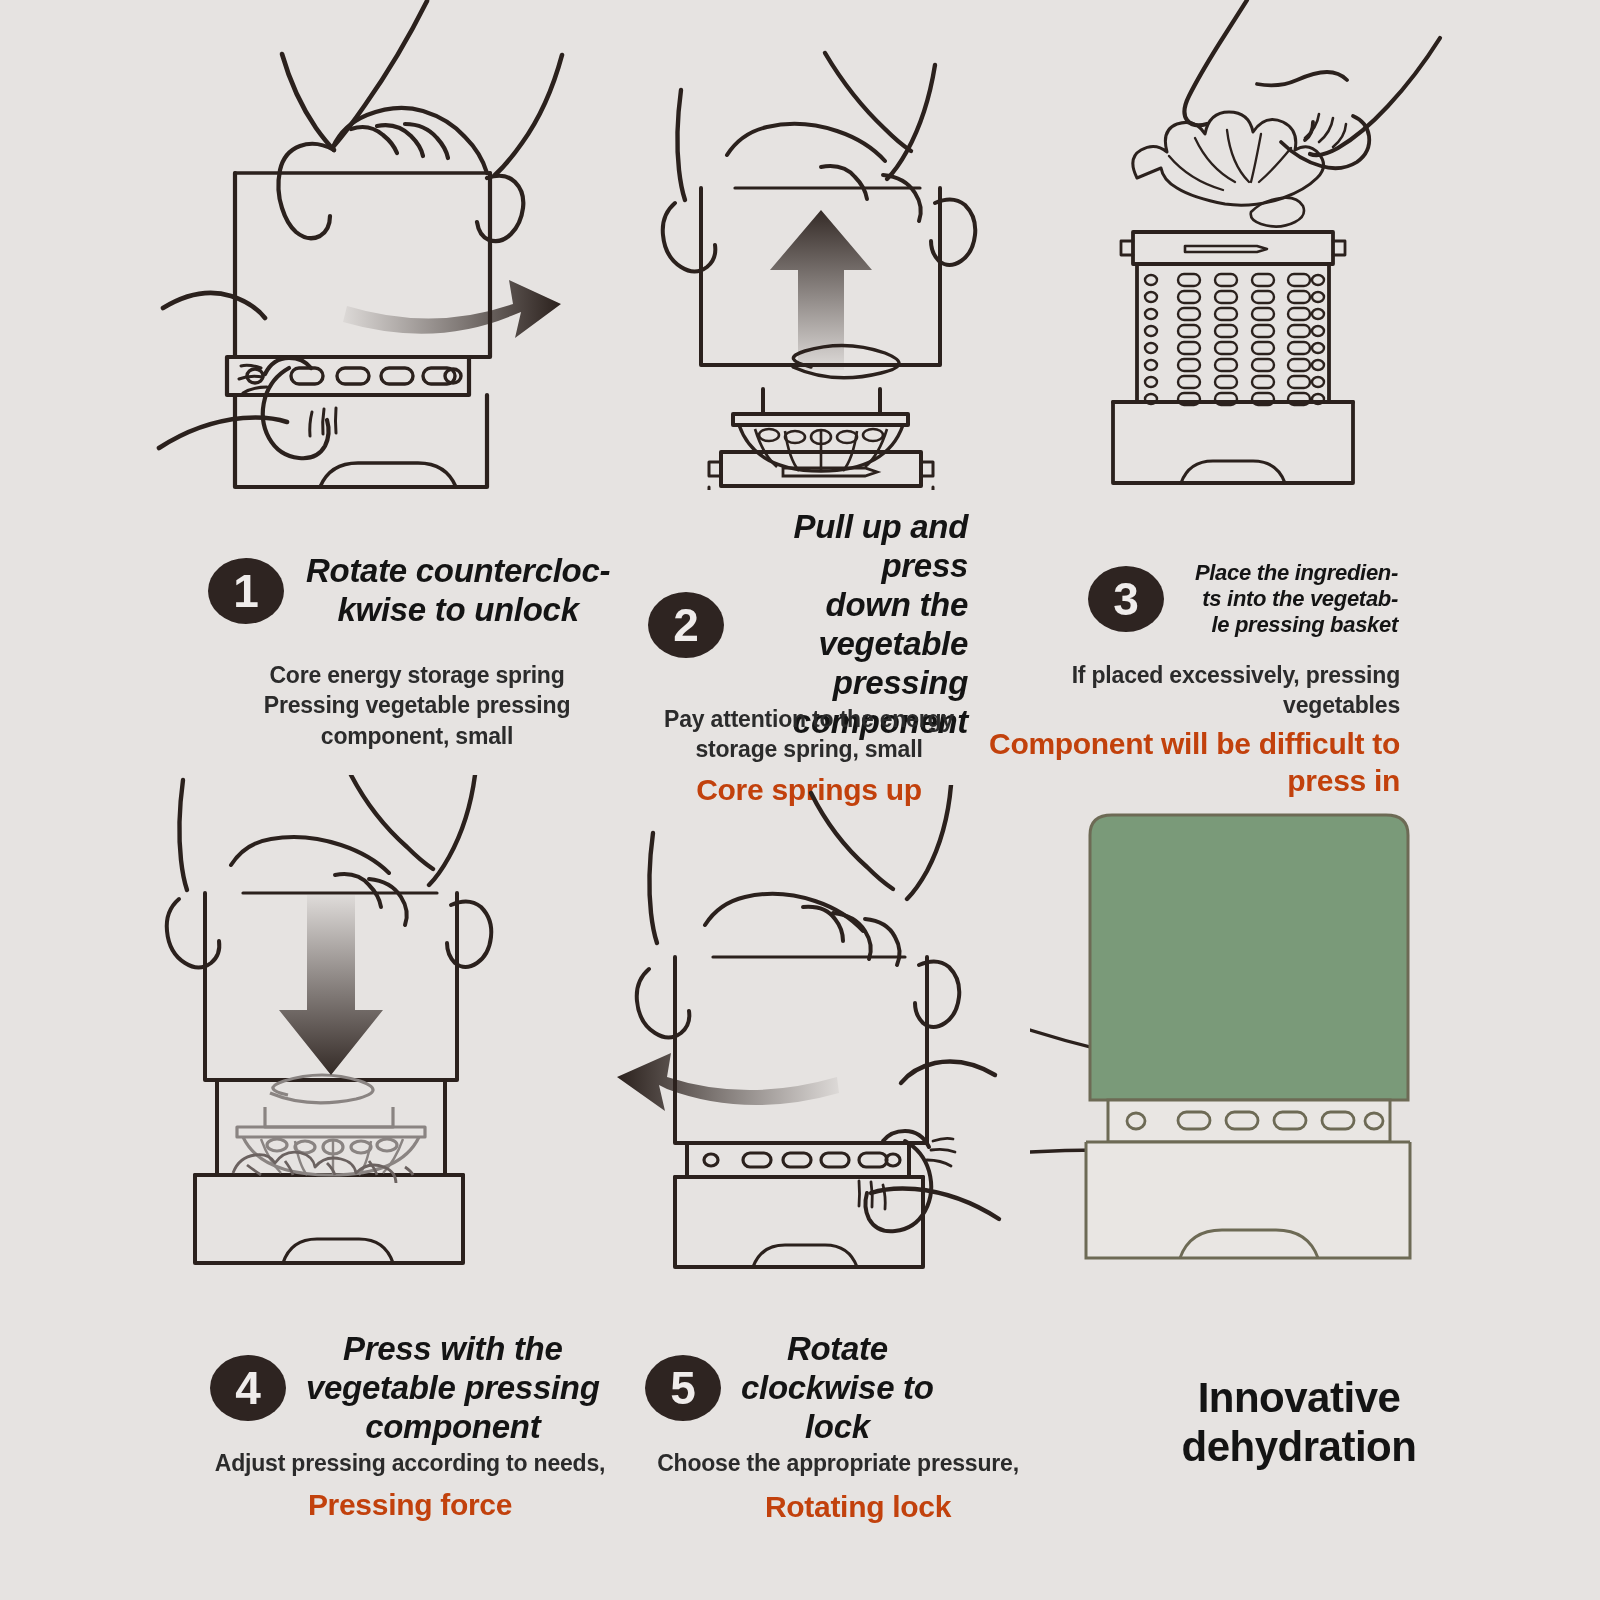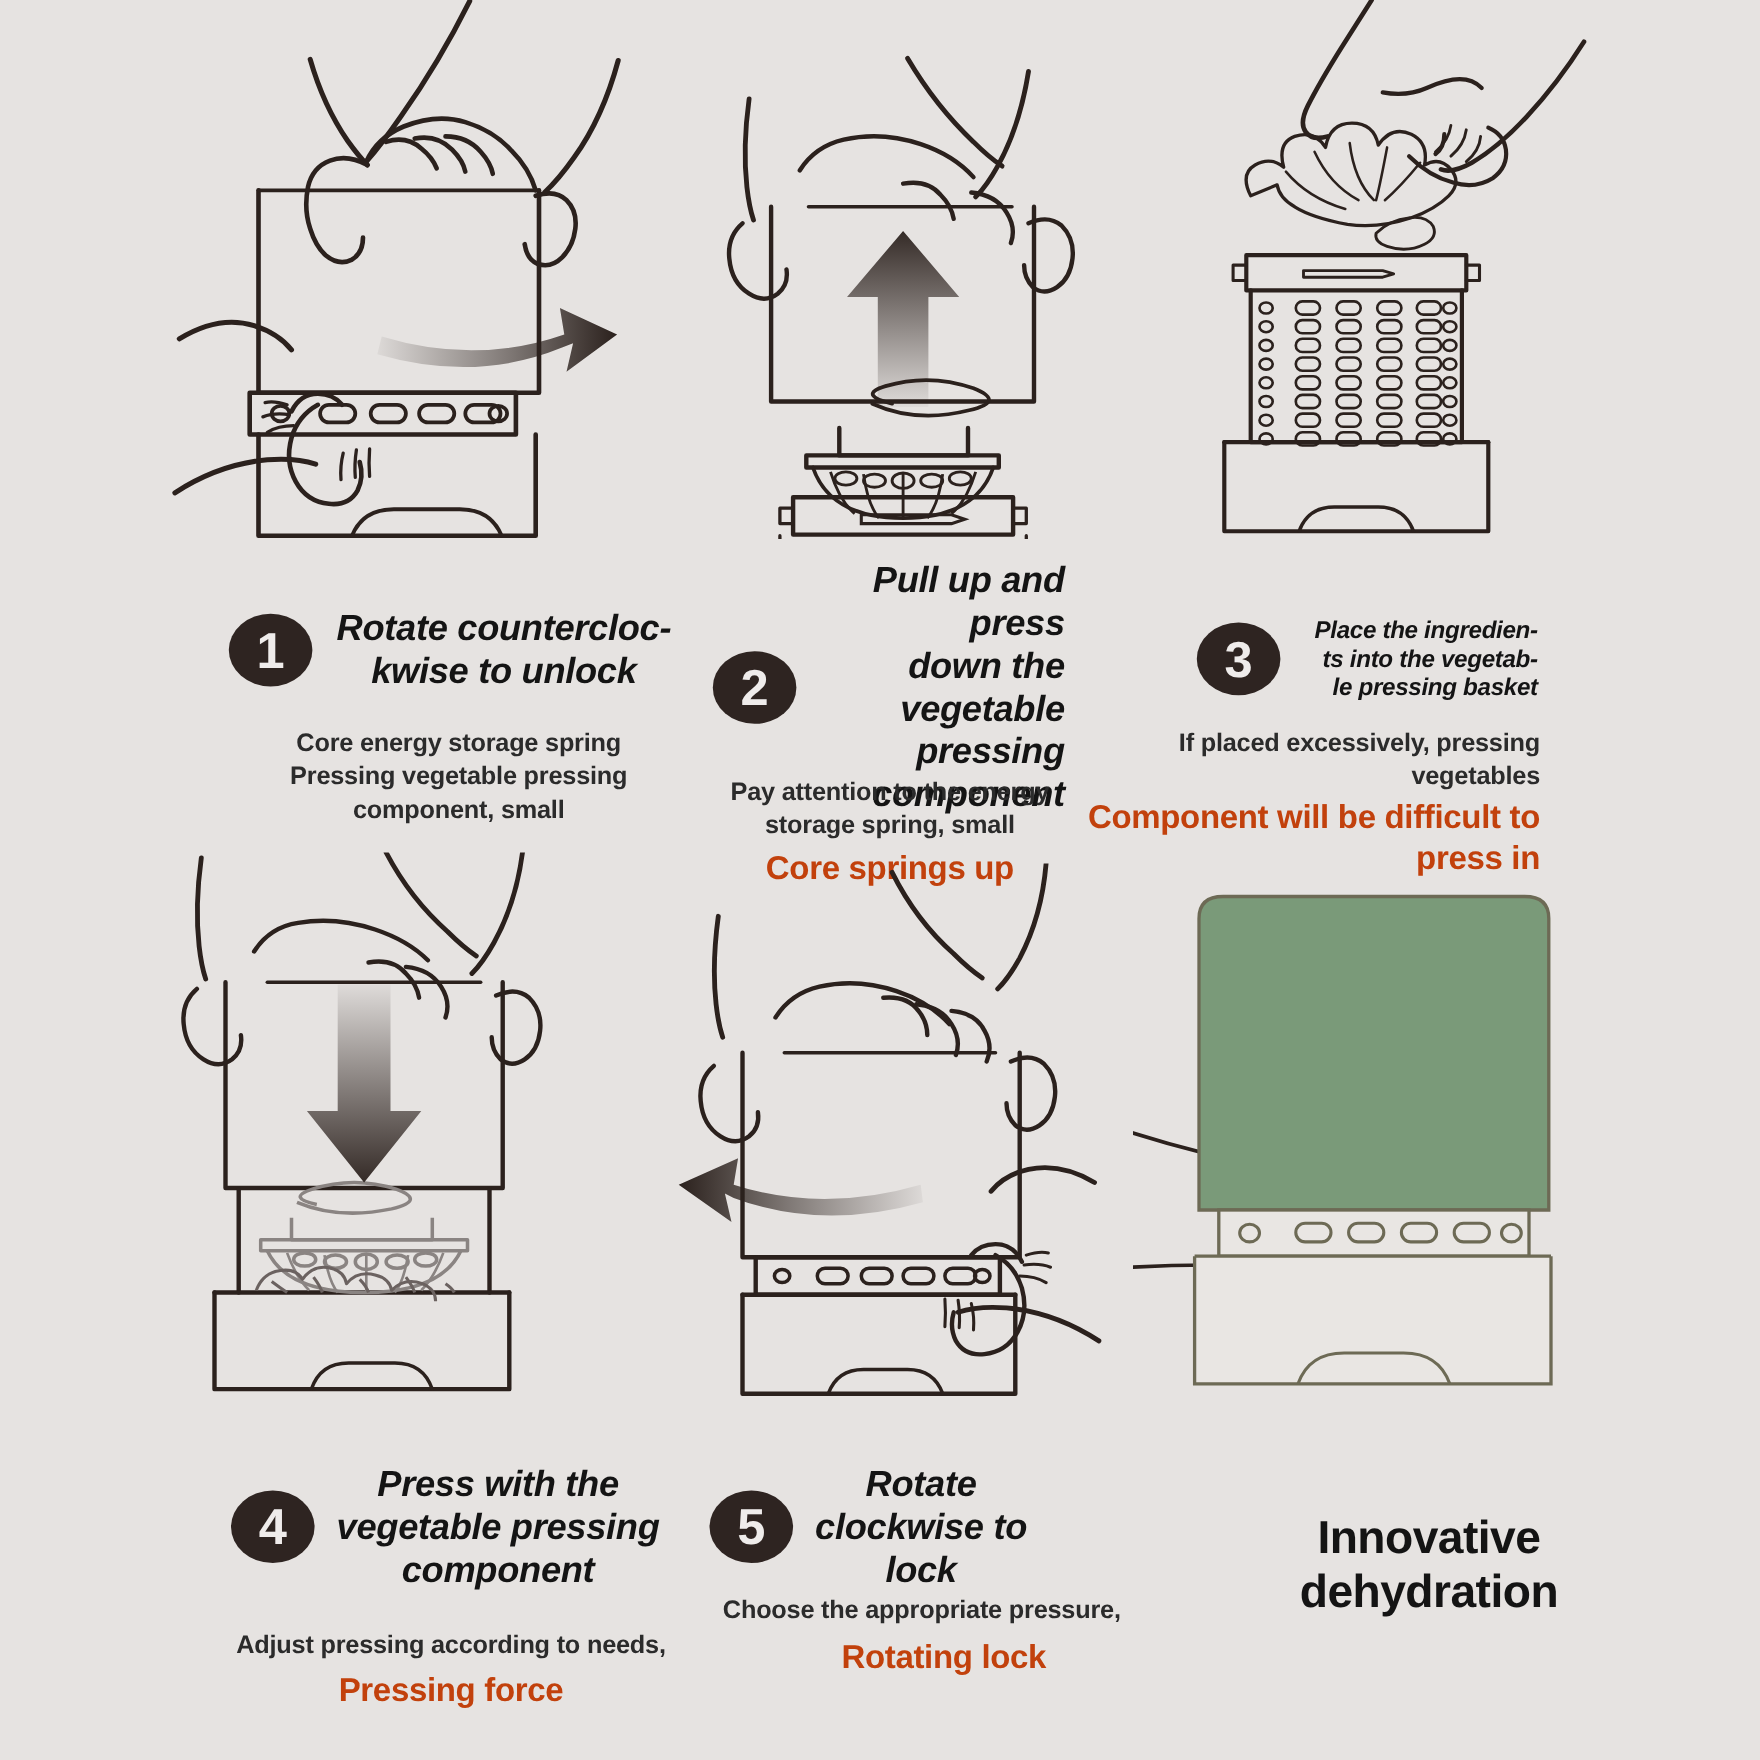--- a/index.html
+++ b/index.html
@@ -450,21 +450,21 @@
     </svg>
   </div>
 
   <div class="step-head" style="left:210px; top:1330px; width:400px;">
     <div class="badge">4</div>
     <div class="head-text ta-left" style="margin-left:20px; white-space:pre-line;">Press with the
 vegetable pressing
 component</div>
   </div>
   <div class="sub-block ta-left" style="left:200px; top:1448px; width:420px;">
-    <div class="sub-small" style="white-space:pre-line;margin-top:32px;">Adjust pressing according to needs,</div>
+    <div class="sub-small" style="white-space:pre-line;">Adjust pressing according to needs,</div>
     <div class="sub-large" style="white-space:pre-line; margin-top:8px;">Pressing force</div>
   </div>
 
   <div class="step-head" style="left:645px; top:1330px; width:340px;">
     <div class="badge">5</div>
     <div class="head-text ta-left" style="margin-left:20px; white-space:pre-line;">Rotate
 clockwise to
 lock</div>
   </div>
   <div class="sub-block ta-left" style="left:638px; top:1448px; width:400px;">

